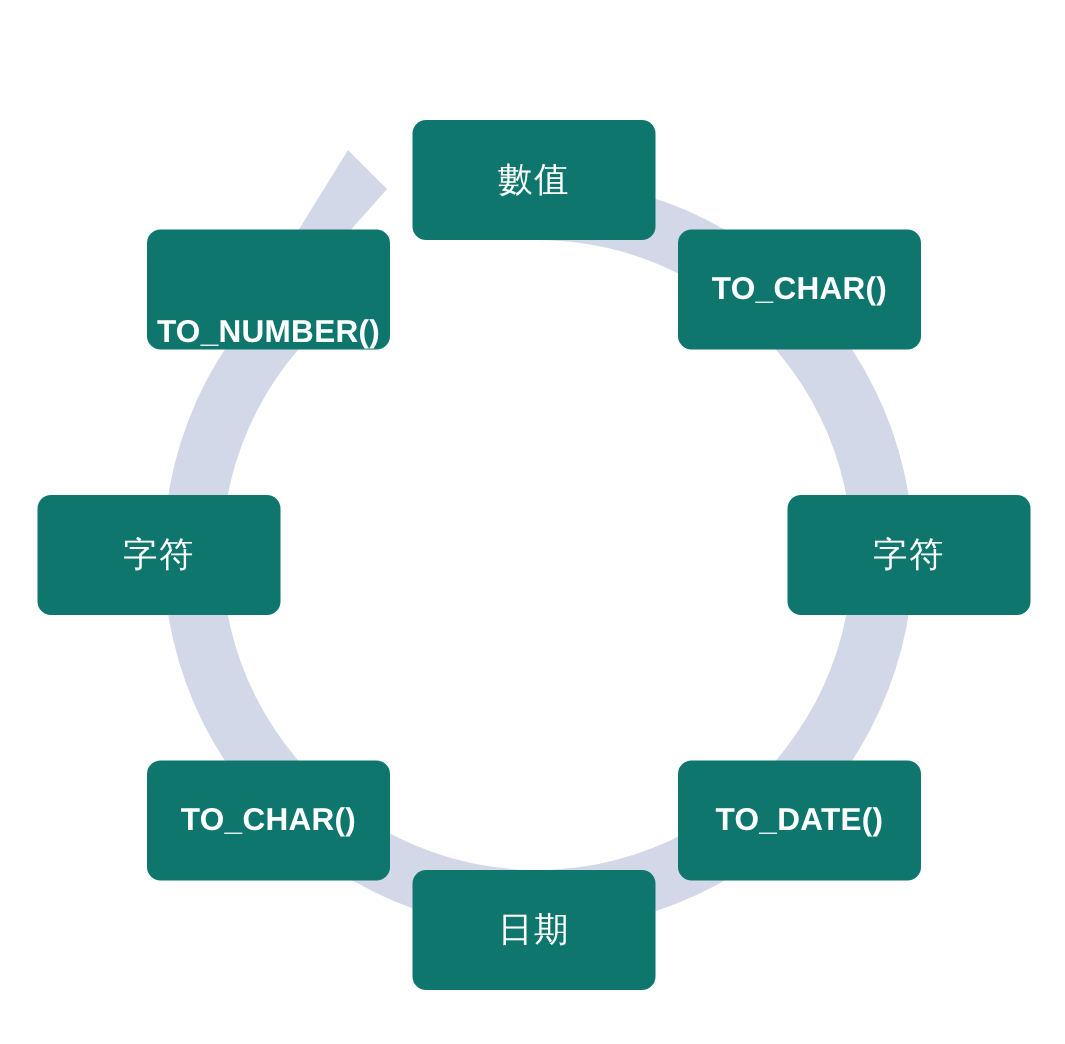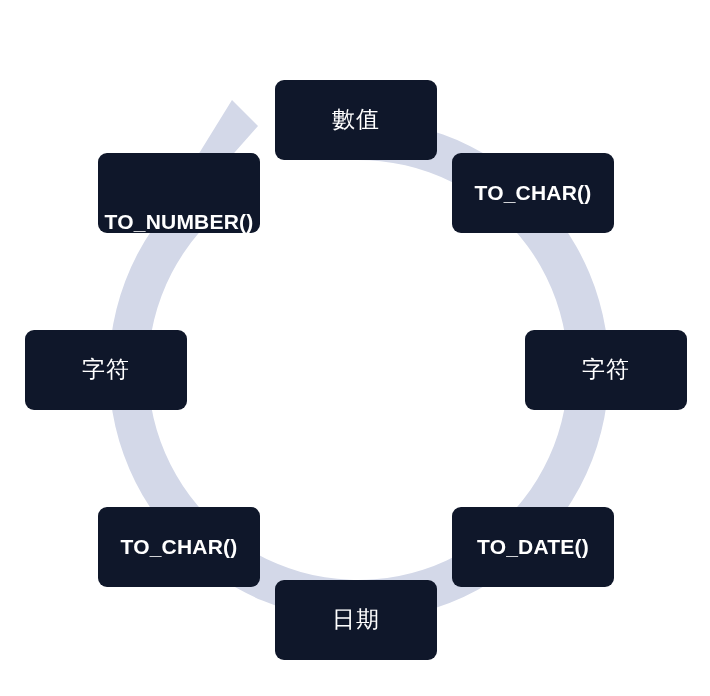--- a/index.html
+++ b/index.html
@@ -27,21 +27,21 @@
     position: absolute;
     left: 0;
     top: 0;
     width: 710px;
     height: 696px;
   }
 
   .node {
     position: absolute;
     box-sizing: border-box;
-    background: #0f172a;
+    background: #0f766e;
     border-radius: 9px;
     display: flex;
     align-items: center;
     justify-content: center;
     color: #ffffff;
     text-align: center;
     line-height: 1.1;
     user-select: none;
   }
 

